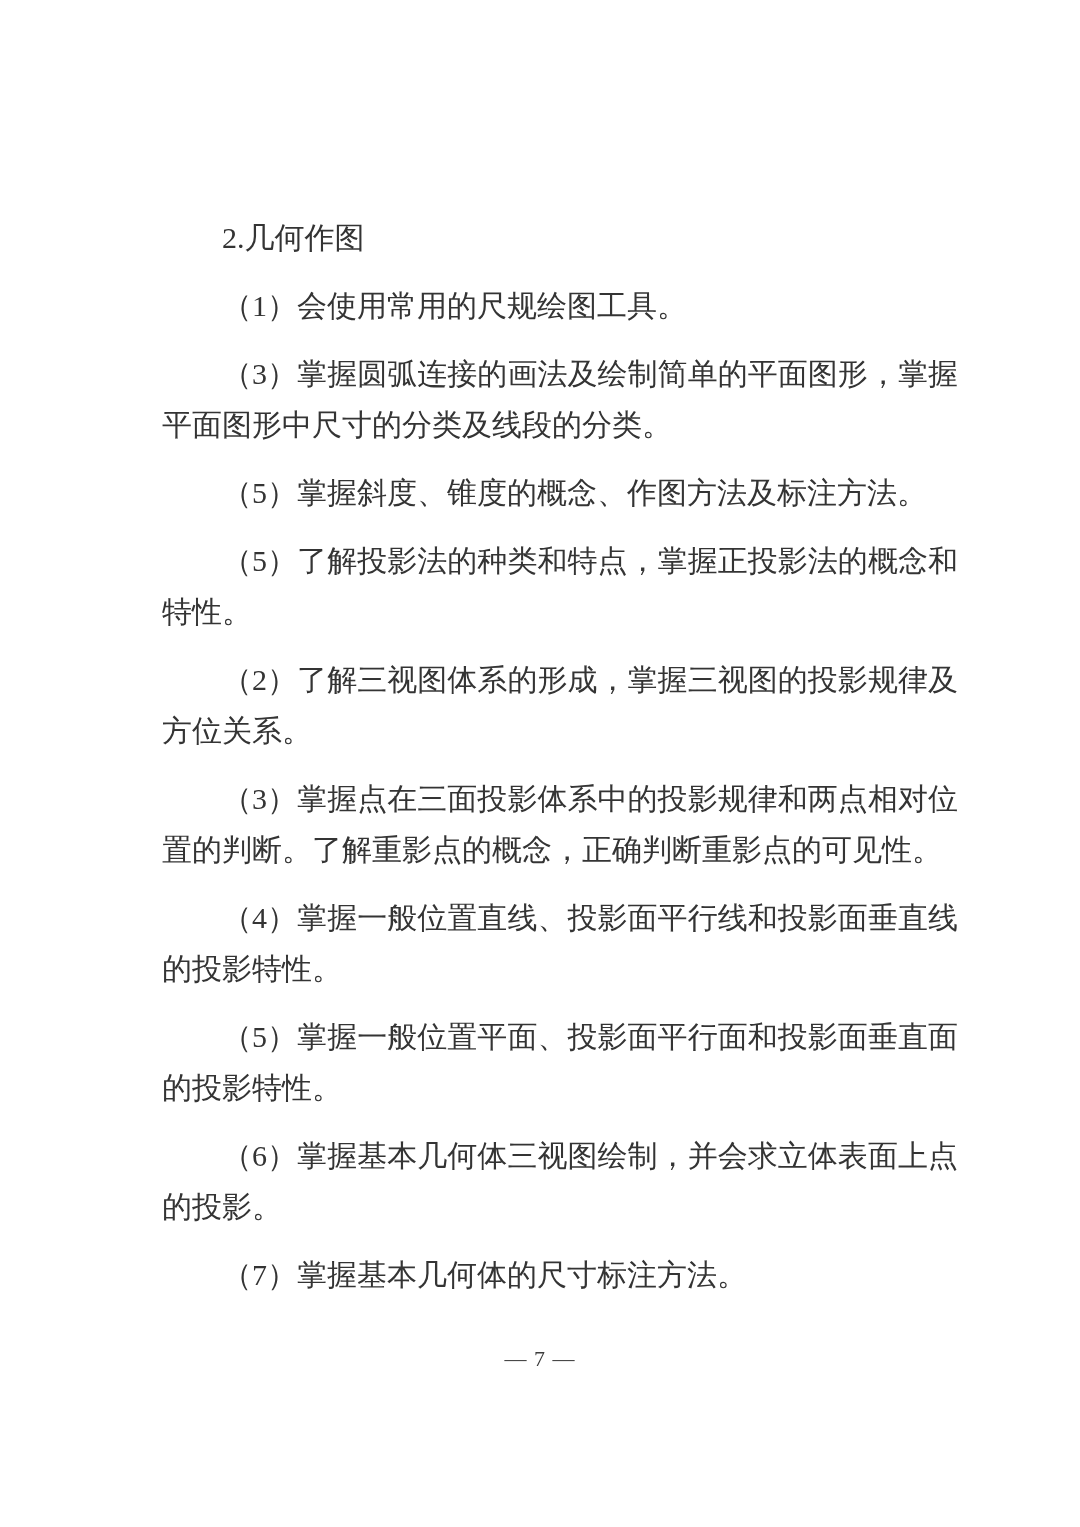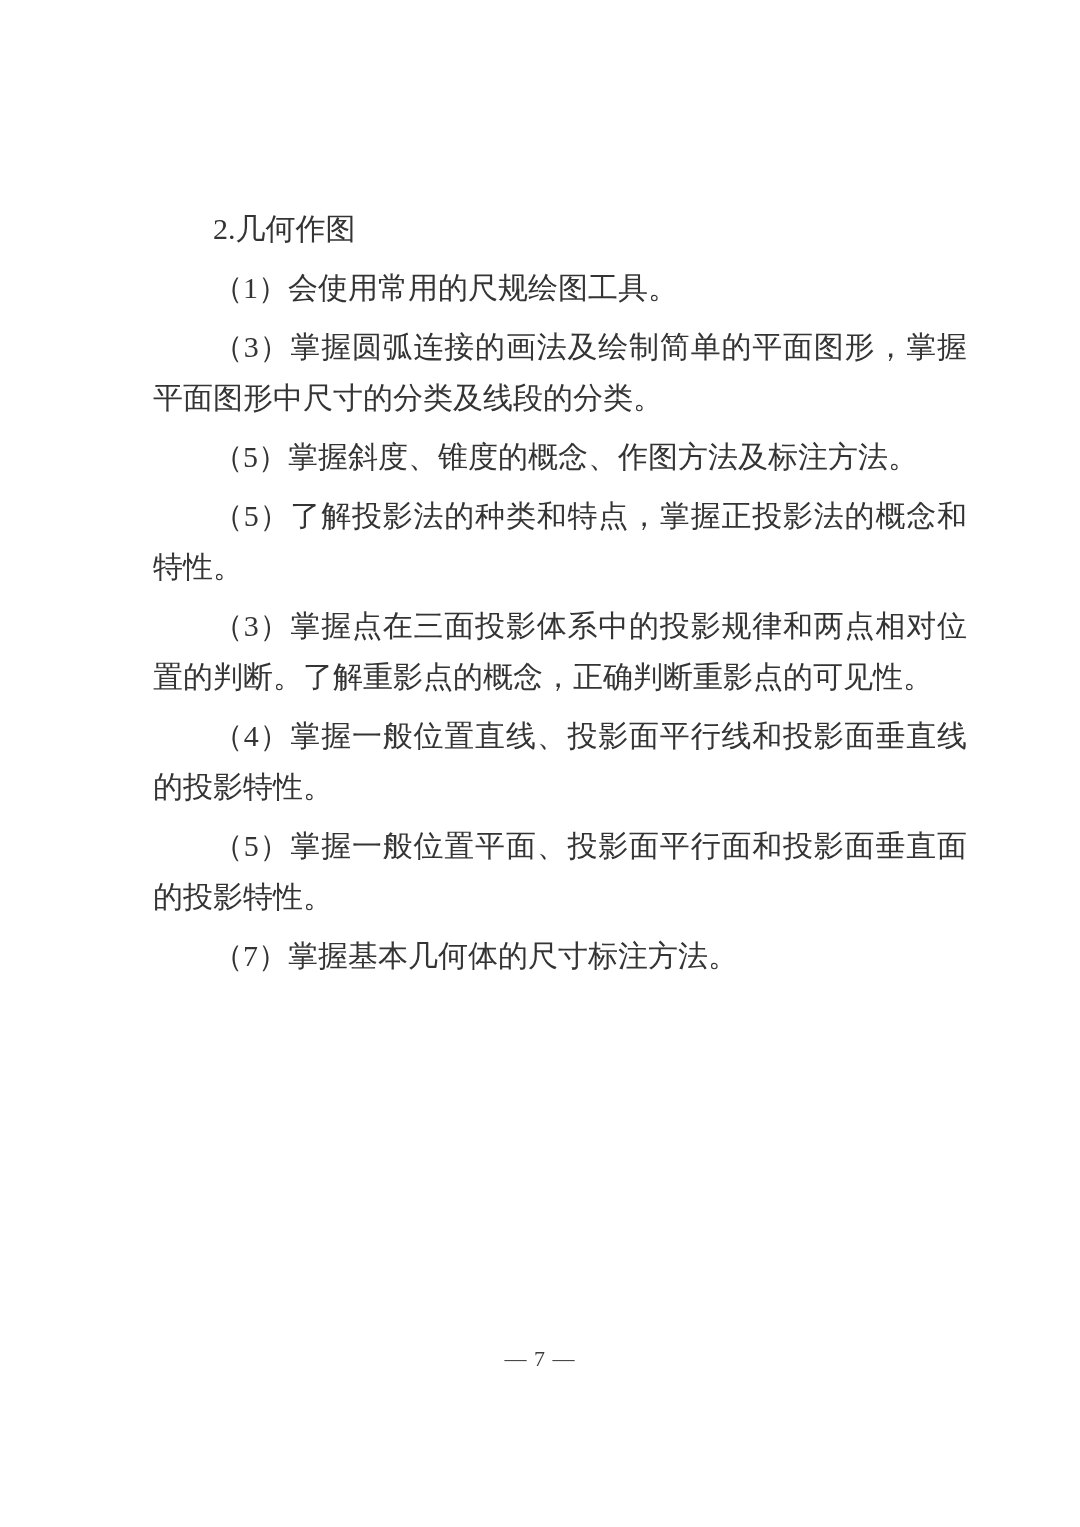--- a/index.html
+++ b/index.html
@@ -20,21 +20,21 @@
     left: 145px;
     top: 195px;
     width: 830px;
     font-size: 30px;
     line-height: 51px;
     color: #343434;
     text-align: justify;
     text-justify: inter-ideograph;
   }
   .content p {
-    margin: 8px;
+    margin: 17px;
     padding: 0;
     text-indent: 2em;
     font-weight: 400;
   }
   .footer {
     position: absolute;
     left: 0;
     right: 0;
     top: 1346px;
     text-align: center;
@@ -50,21 +50,23 @@
   <div class="content">
 
     <p>2.几何作图</p>
 
     <p>（1）会使用常用的尺规绘图工具。</p>
     <p>（3）掌握圆弧连接的画法及绘制简单的平面图形，掌握平面图形中尺寸的分类及线段的分类。</p>
     <p>（5）掌握斜度、锥度的概念、作图方法及标注方法。</p>
 
 
     <p>（5）了解投影法的种类和特点，掌握正投影法的概念和特性。</p>
+    <p>（2）了解三视图体系的形成，掌握三视图的投影规律及方位关系。</p>
     <p>（3）掌握点在三面投影体系中的投影规律和两点相对位置的判断。了解重影点的概念，正确判断重影点的可见性。</p>
     <p>（4）掌握一般位置直线、投影面平行线和投影面垂直线的投影特性。</p>
     <p>（5）掌握一般位置平面、投影面平行面和投影面垂直面的投影特性。</p>
+    <p>（6）掌握基本几何体三视图绘制，并会求立体表面上点的投影。</p>
     <p>（7）掌握基本几何体的尺寸标注方法。</p>
 
   </div>
 
   <div class="footer">— 7 —</div>
 </div>
 
 </body></html>

